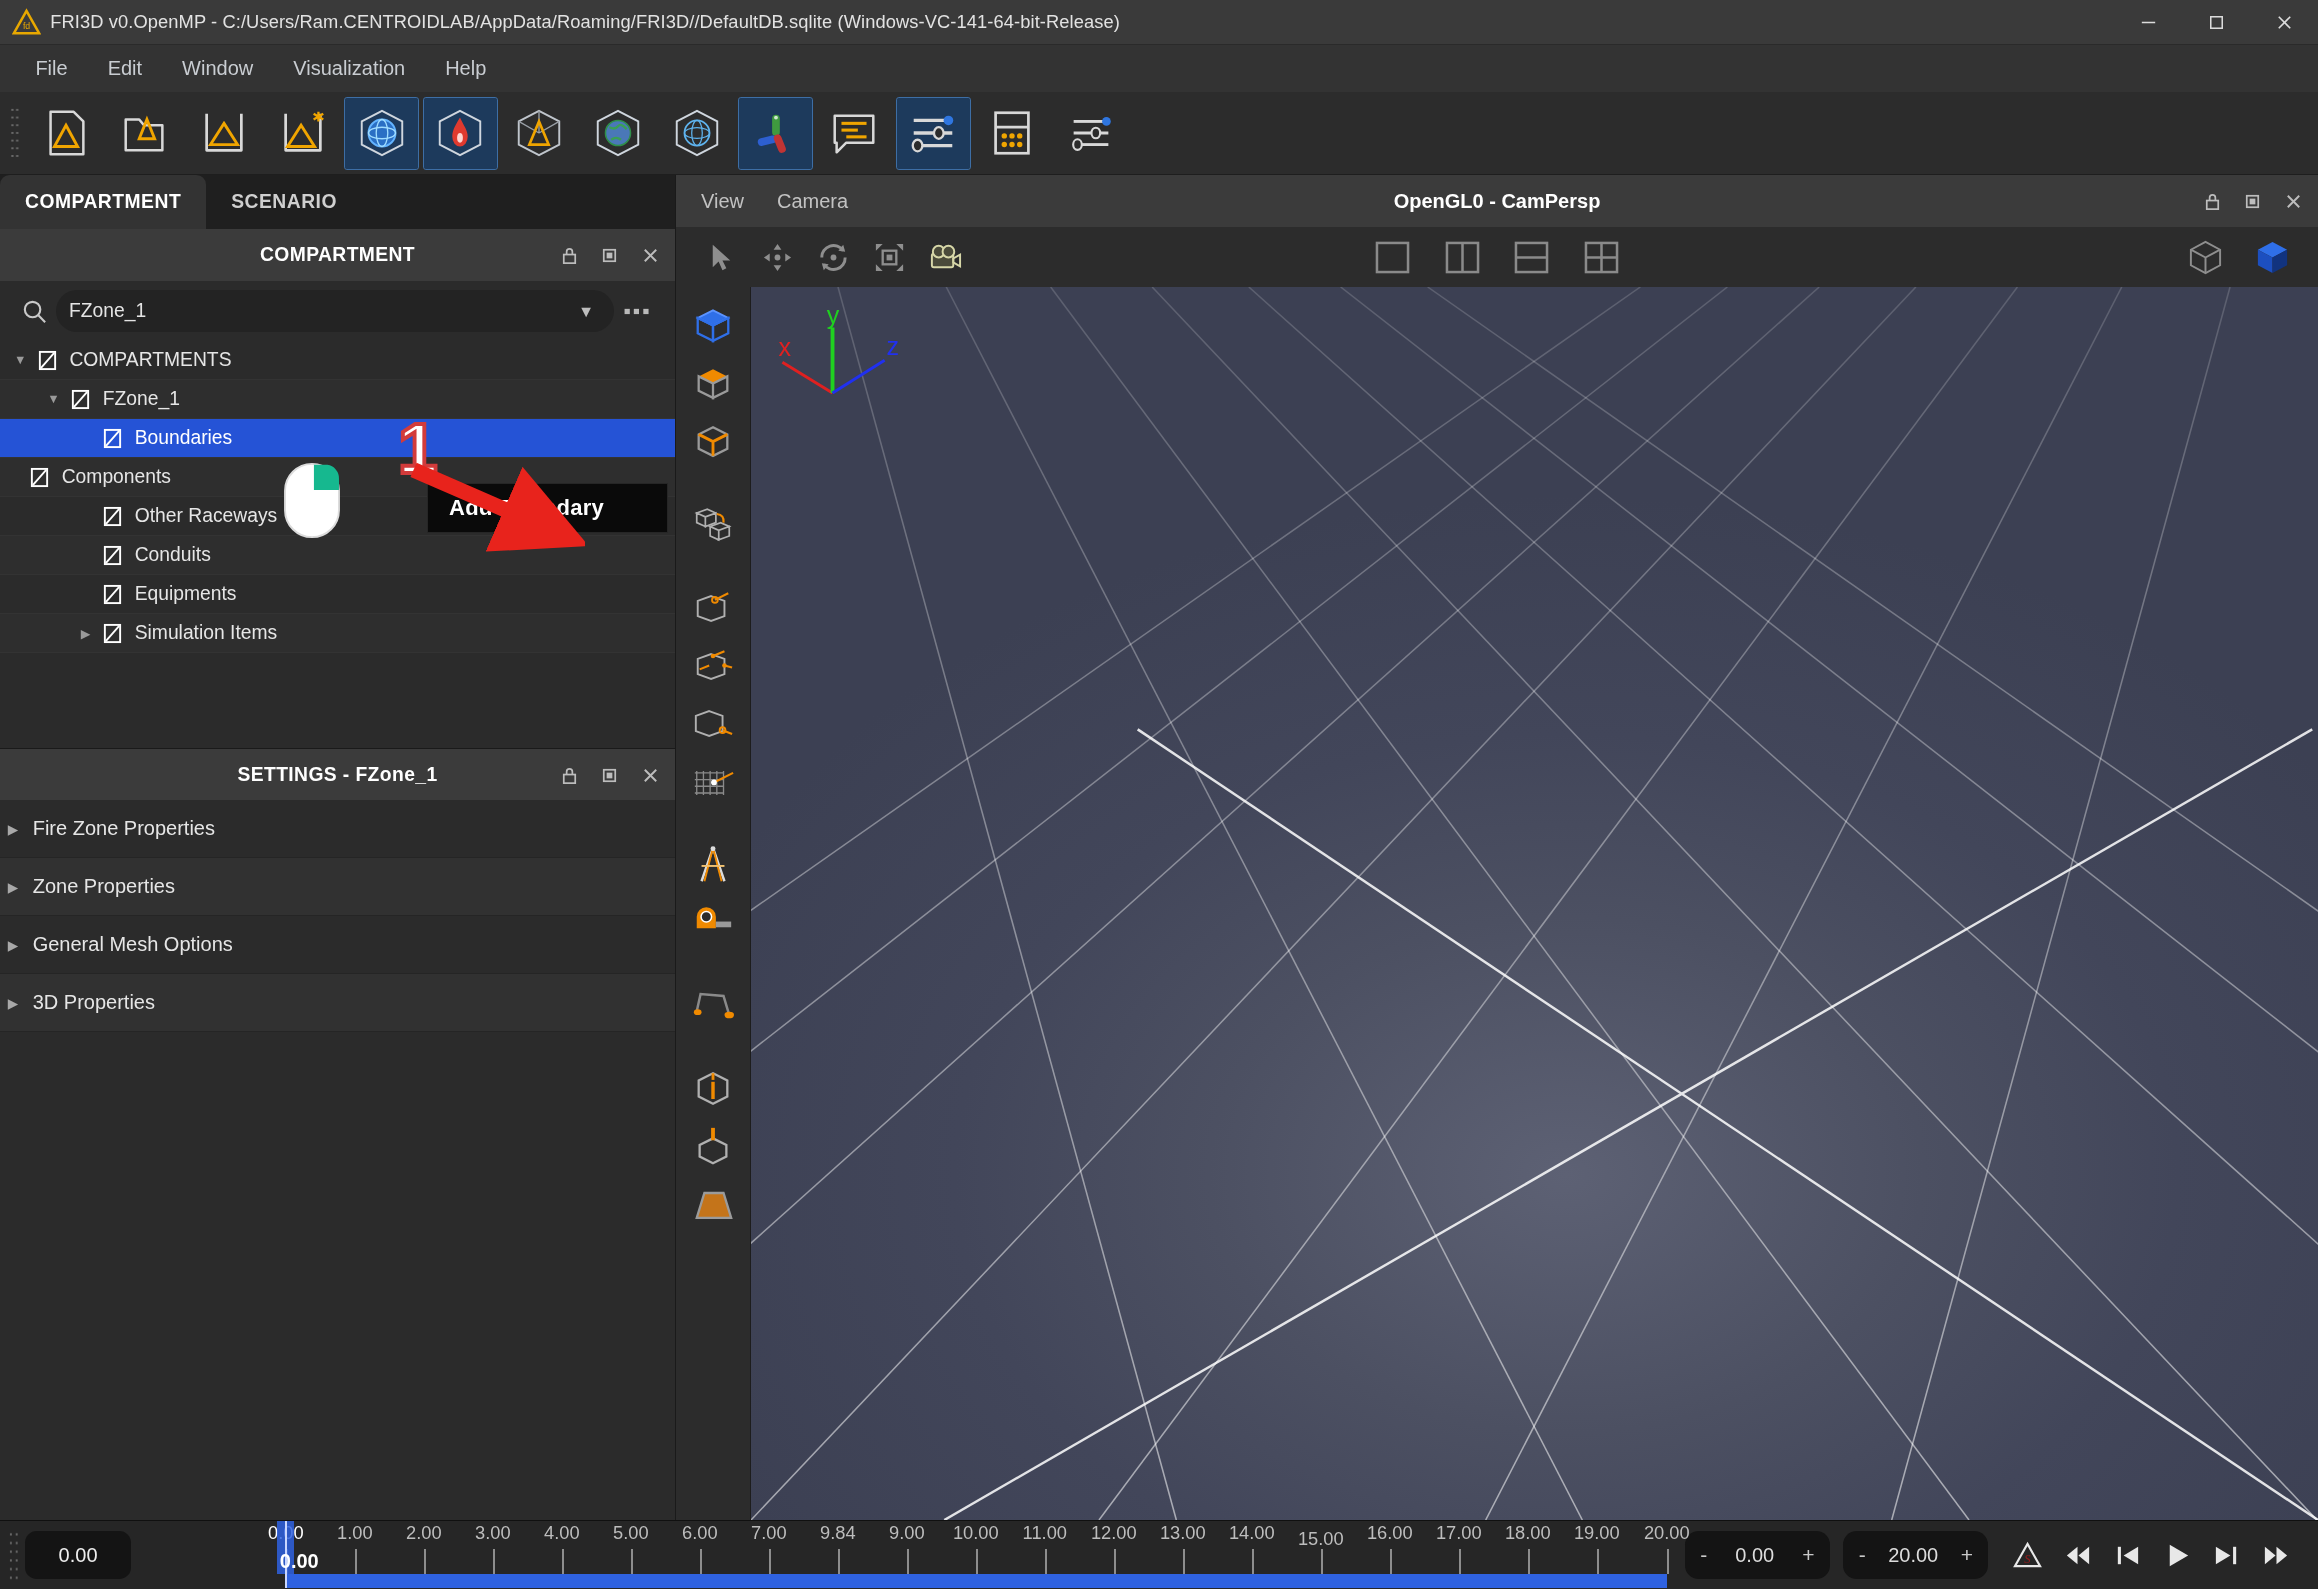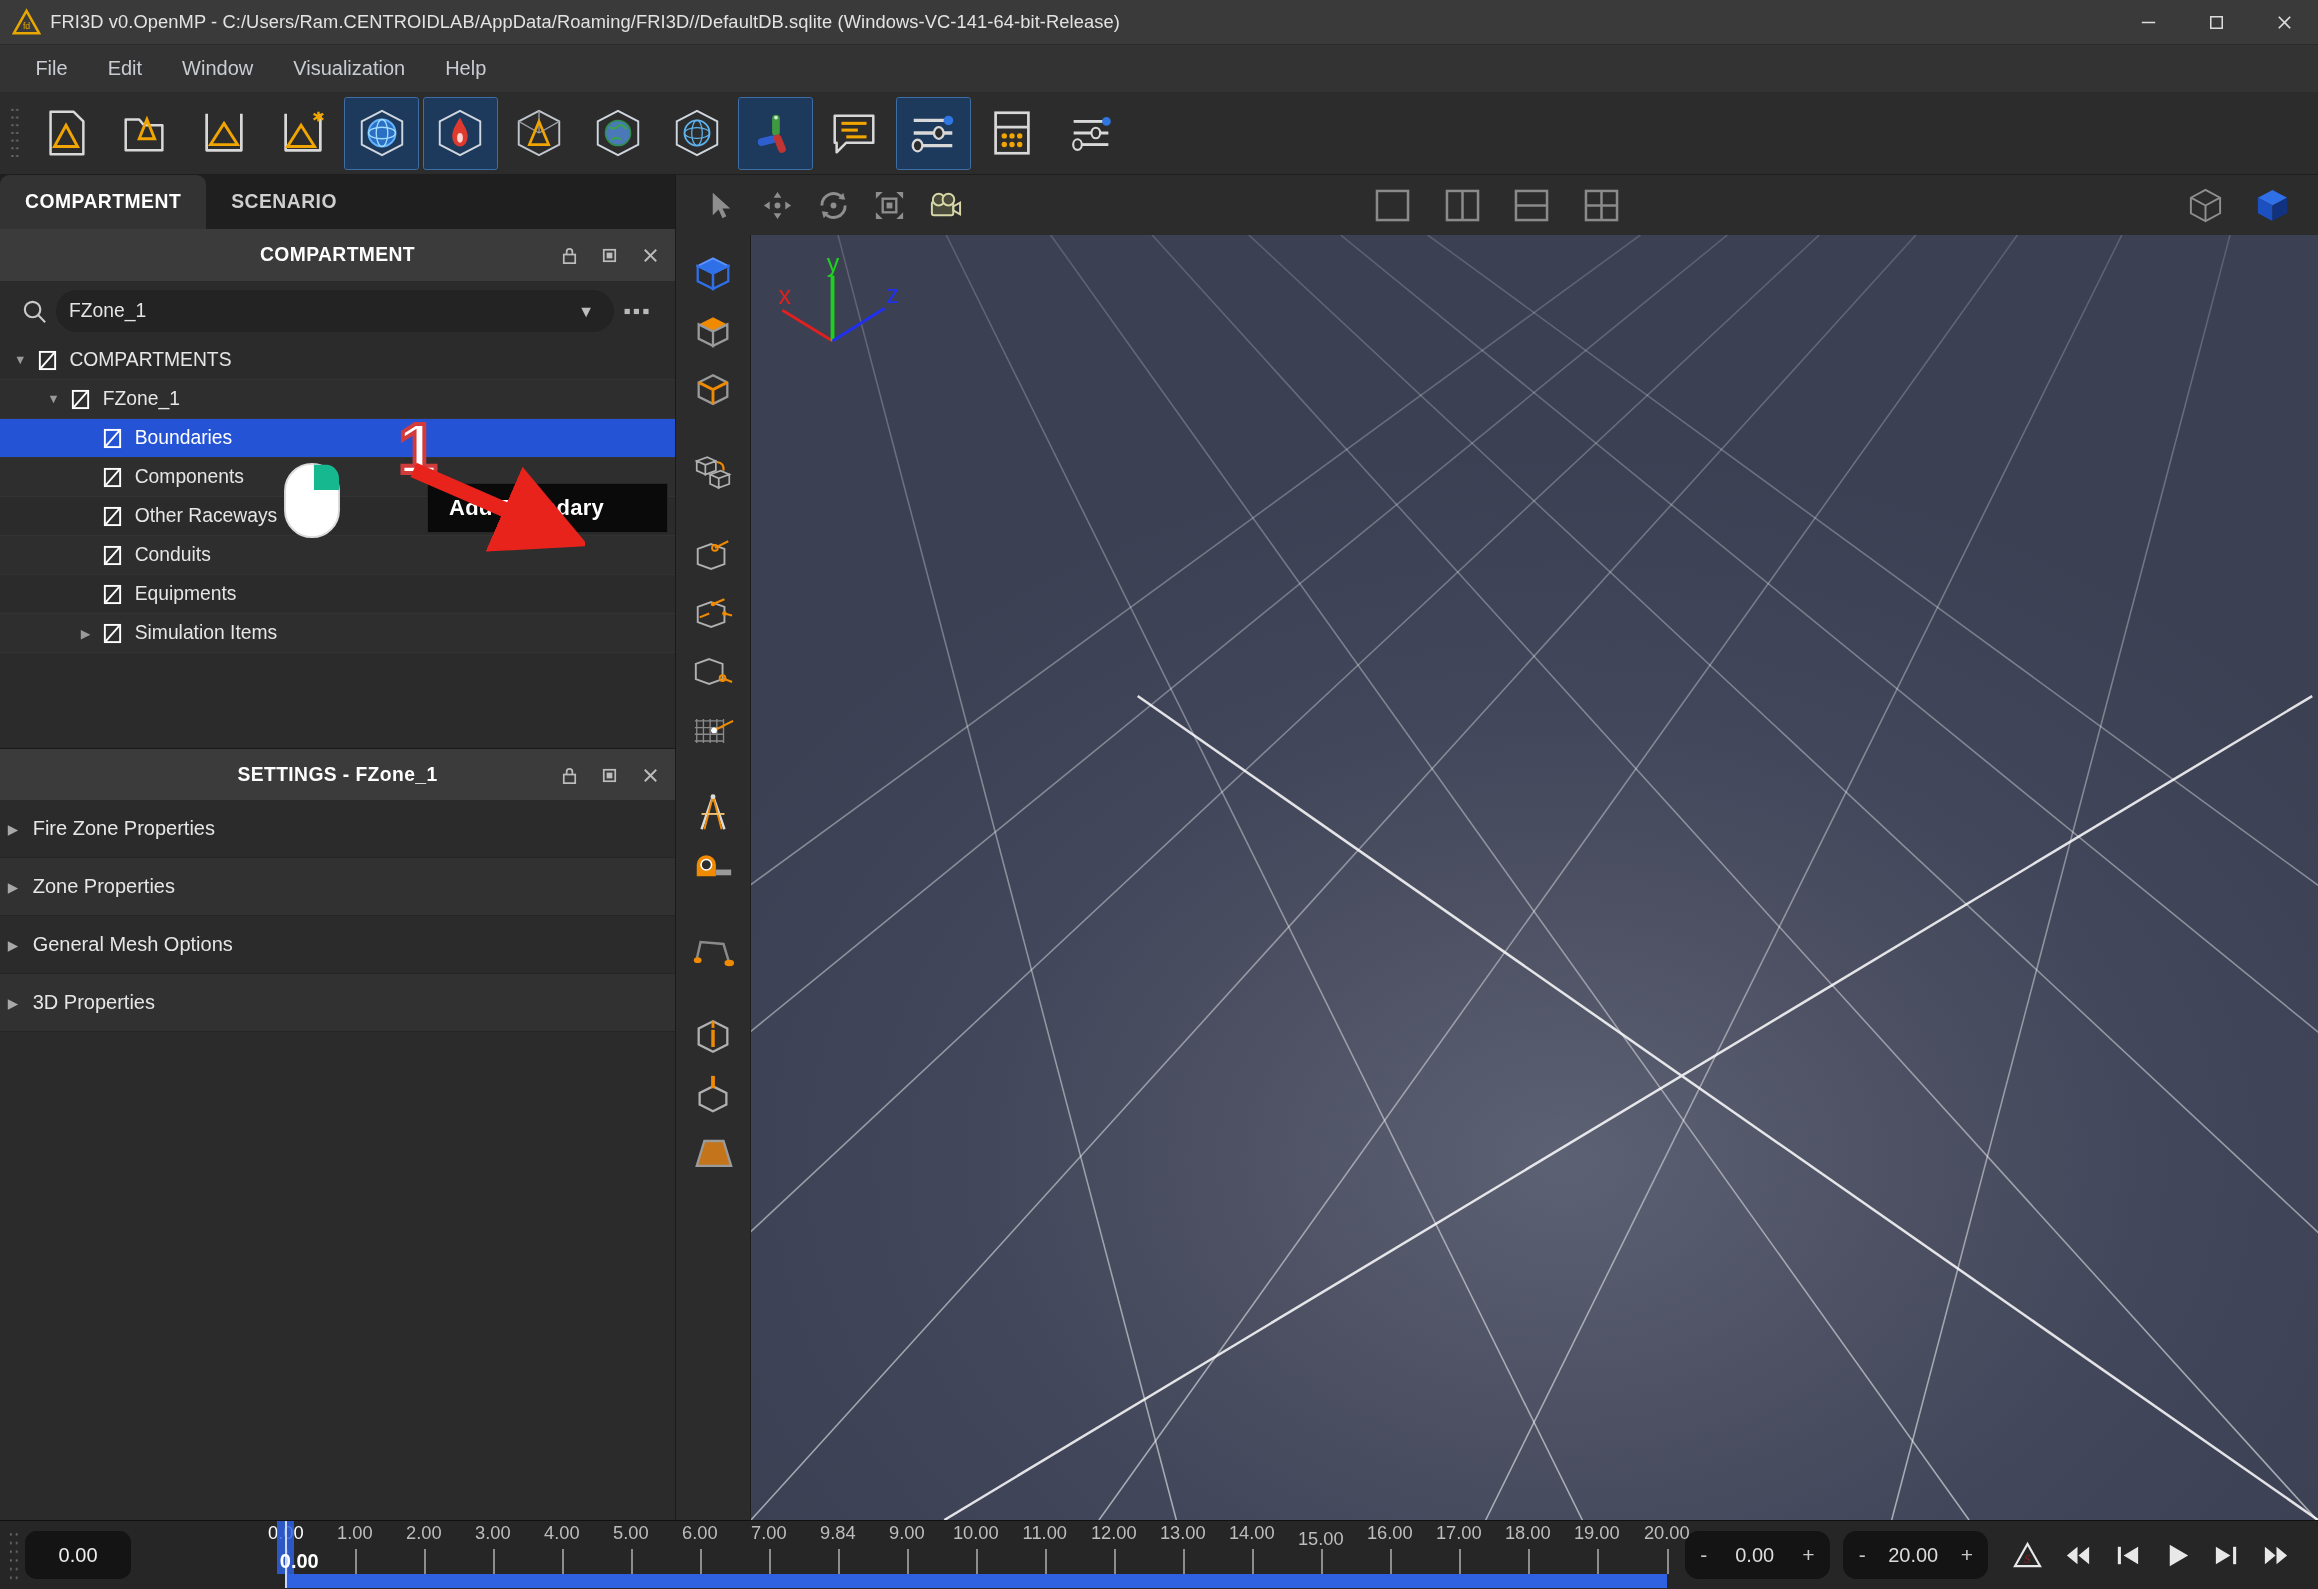--- a/index.html
+++ b/index.html
@@ -369,21 +369,21 @@
           <div class="tnode sel" style="padding-left: 73px;">
             <span class="twist"></span>
             <span class="tico">
               <svg width="21" height="21" viewBox="0 0 22 22">
                 <rect x="3" y="2" width="16" height="18" fill="none" stroke="#ffffff" stroke-width="2"></rect>
                 <line x1="4" y1="19" x2="18" y2="3" stroke="#ffffff" stroke-width="2"></line>
               </svg>
             </span>
             <span style="margin-left: 7.7px;">Boundaries</span>
           </div>
-          <div class="tnode" style="padding-left: 73px;">
+          <div class="tnode" style="">
             <span class="twist"></span>
             <span class="tico">
               <svg width="21" height="21" viewBox="0 0 22 22">
                 <rect x="3" y="2" width="16" height="18" fill="none" stroke="#ffffff" stroke-width="2"></rect>
                 <line x1="4" y1="19" x2="18" y2="3" stroke="#ffffff" stroke-width="2"></line>
               </svg>
             </span>
             <span style="margin-left: 7.7px;">Components</span>
           </div>
           <div class="tnode" style="padding-left: 73px;">
@@ -471,20 +471,45 @@
               <span class="arw">▶</span>
               <span>3D Properties</span>
             </div>
           </div>
         <div class="settings-fill"></div>
       </div>
     </div>
 
     <div class="viewwrap">
 
+      <div class="vp-title">
+        <div class="vp-menu">View</div>
+        <div class="vp-menu">Camera</div>
+        <div class="vp-caption">OpenGL0 - CamPersp</div>
+        <div class="ph-ctrls">
+          <div class="ph-btn">
+            <svg width="21" height="21" viewBox="0 0 22 22">
+                <rect x="5" y="10" width="12" height="9" fill="none" stroke="#bdbdbd" stroke-width="1.8"></rect>
+                <path d="M8 10 V7 a3 3 0 0 1 6 0 v3" fill="none" stroke="#bdbdbd" stroke-width="1.8"></path>
+              </svg>
+          </div>
+          <div class="ph-btn">
+            <svg width="21" height="21" viewBox="0 0 22 22">
+                <rect x="5" y="5" width="12" height="12" fill="none" stroke="#bdbdbd" stroke-width="1.8"></rect>
+                <rect x="8" y="8" width="6" height="6" fill="#bdbdbd"></rect>
+              </svg>
+          </div>
+          <div class="ph-btn">
+            <svg width="21" height="21" viewBox="0 0 22 22">
+                <line x1="5" y1="5" x2="17" y2="17" stroke="#bdbdbd" stroke-width="2"></line>
+                <line x1="17" y1="5" x2="5" y2="17" stroke="#bdbdbd" stroke-width="2"></line>
+              </svg>
+          </div>
+        </div>
+      </div>
 
       <div class="vp-toolbar">
         <div class="vt-btn">
           <svg width="35" height="35" viewBox="0 0 36 36">
               <path d="M9 5 L9 28 L15 22 L19 31 L23 29 L19 21 L27 21 Z" fill="#8e8e8e"></path>
             </svg>
         </div>
         <div class="vt-btn">
           <svg width="35" height="35" viewBox="0 0 36 36">
             <circle cx="18" cy="18" r="3" fill="#8e8e8e"></circle>

